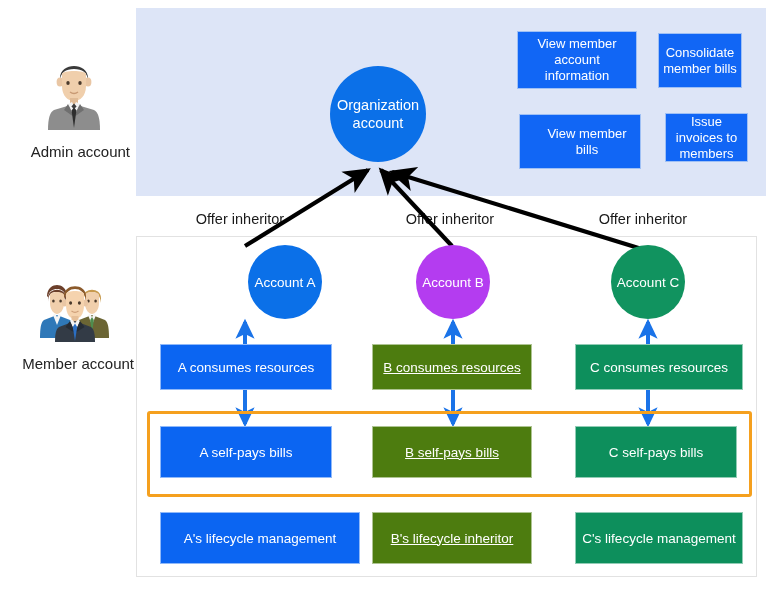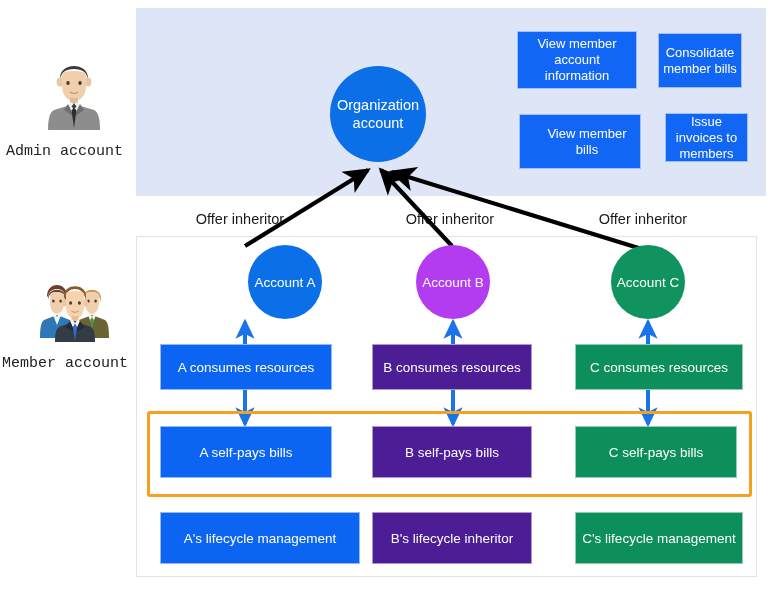--- a/index.html
+++ b/index.html
@@ -41,23 +41,22 @@
     border: 3px solid #f5a01e;
     border-radius: 3px;
     box-sizing: border-box;
     background: transparent;
   }
 
   
   .persona-label {
     font-size: 15px;
     color: #222222;
-    text-align: left;
+    text-align: right;
     white-space: nowrap;
-    font-family: Liberation Mono, monospace;
   }
   #admin-label { left: 6px; top: 143px; width: 124px; }
   #member-label { left: 2px; top: 355px; width: 132px; }
 
   .persona-icon { display: block; }
 
   
   #org-circle {
     left: 330px; top: 66px;
     width: 96px; height: 96px;
@@ -127,21 +126,21 @@
     justify-content: center;
     text-align: center;
     color: #ffffff;
     font-size: 13.5px;
     line-height: 17px;
     box-sizing: border-box;
     padding: 8px 4px;
     border: 1px solid rgba(255,255,255,0.55);
   }
   .bg-a { background: #0b65f2; }
-  .bg-b { background: #4c1d95; }
+  .bg-b { background: #4d7c0f; text-decoration: underline; }
   .bg-c { background: #0d8f5c; margin-left: 8px; }
 
   
   #box-a1 { left: 160px; top: 344px; width: 172px; height: 46px; }
   #box-b1 { left: 372px; top: 344px; width: 160px; height: 46px; }
   #box-c1 { left: 567px; top: 344px; width: 168px; height: 46px; }
 
   
   #box-a2 { left: 160px; top: 426px; width: 172px; height: 52px; }
   #box-b2 { left: 372px; top: 426px; width: 160px; height: 52px; }

